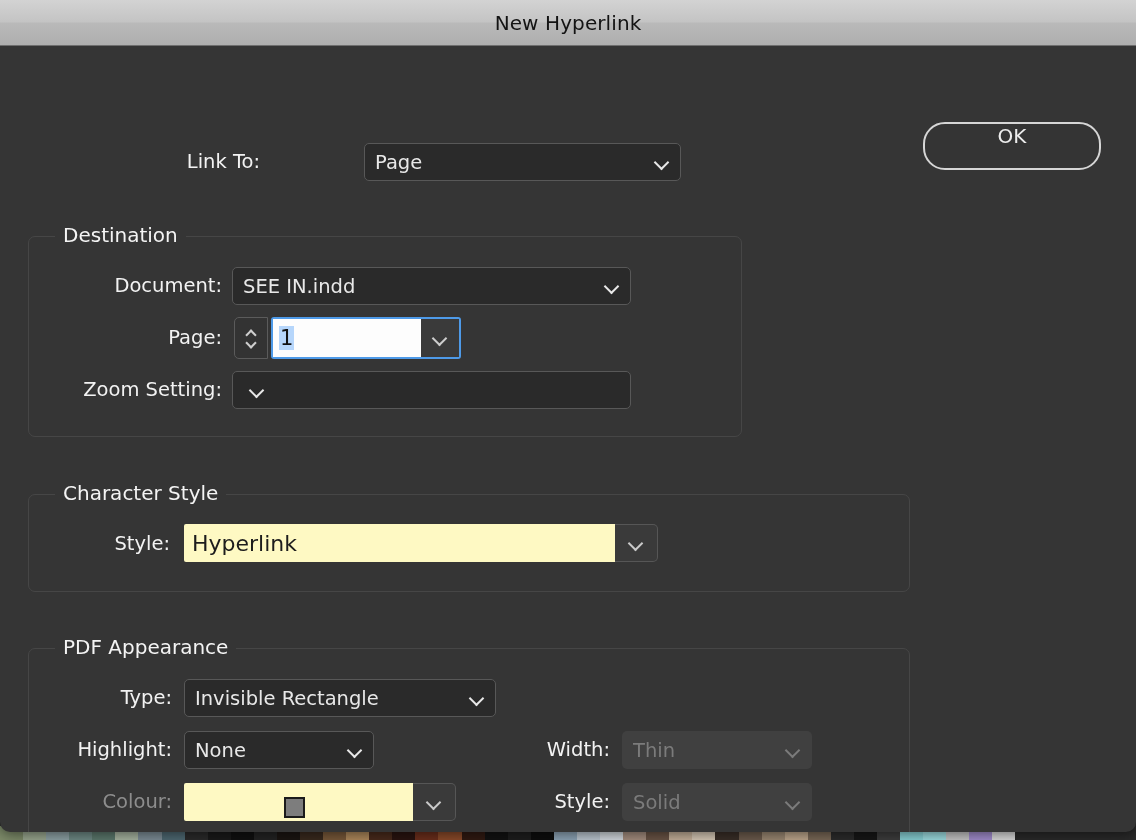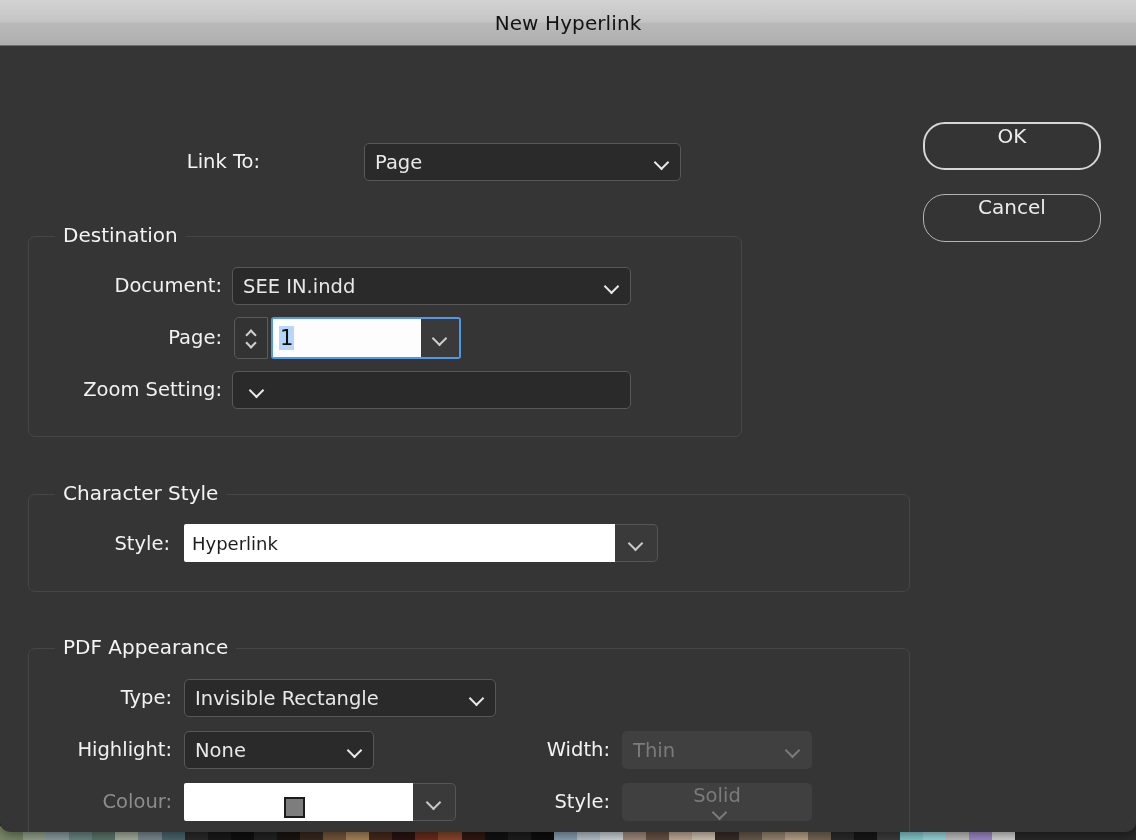--- a/index.html
+++ b/index.html
@@ -113,23 +113,23 @@
 
   
   .combo {
     position: absolute;
     display: flex;
     height: 38px;
     box-sizing: border-box;
   }
   .combo .field {
     flex: 1;
-    background: #ffffff;
+    background: #fef9c3;
     color: #1d1d1d;
-    font-size: 18px;
+    font-size: 22px;
     display: flex;
     align-items: center;
     padding: 14px 8px;
     box-sizing: border-box;
     border-radius: 2px 0 0 2px;
     overflow: hidden;
     white-space: nowrap;
   }
   .combo .field.dimtext { color: #8a8a8a; flex-direction: column; }
   .combo .arrowbtn {
@@ -320,23 +320,20 @@
     <div class="lbl rowlabel" style="left:120px; top:97px; width:140px;">Link To:</div>
 
     <div class="popup" style="left:364px; top:97px; width:317px; height:38px;">
       <span class="val">Page</span>
       <span class="chev"></span>
     </div>
 
     <div class="pill primary" style="left:923px; top:76px; width:178px; height:48px;">
       <span>OK</span>
     </div>
-    <div class="pill secondary" style="left:923px; top:148px; width:178px; height:48px;">
-      <span>Cancel</span>
-    </div>
 
     <div class="group" style="left:28px; top:190px; width:714px; height:201px;">
       <span class="legend">Destination</span>
     </div>
 
     <div class="lbl rowlabel" style="left:60px; top:221px; width:162px;">Document:</div>
     <div class="popup" style="left:232px; top:221px; width:399px; height:38px;">
       <span class="val">SEE IN.indd</span>
       <span class="chev"></span>
     </div>
@@ -401,19 +398,19 @@
       </span>
     </div>
 
     <div class="lbl rowlabel" style="left:450px; top:685px; width:160px;">Width:</div>
     <div class="popup disabled" style="left:622px; top:685px; width:190px; height:38px;">
       <span class="val">Thin</span>
       <span class="chev"></span>
     </div>
 
     <div class="lbl rowlabel" style="left:450px; top:737px; width:160px;">Style:</div>
-    <div class="popup disabled" style="left:622px; top:737px; width:190px; height:38px;flex-direction:column;">
+    <div class="popup disabled" style="left:622px; top:737px; width:190px; height:38px;">
       <span class="val">Solid</span>
       <span class="chev"></span>
     </div>
 
   </div>
 </div>
 
 </body></html>

